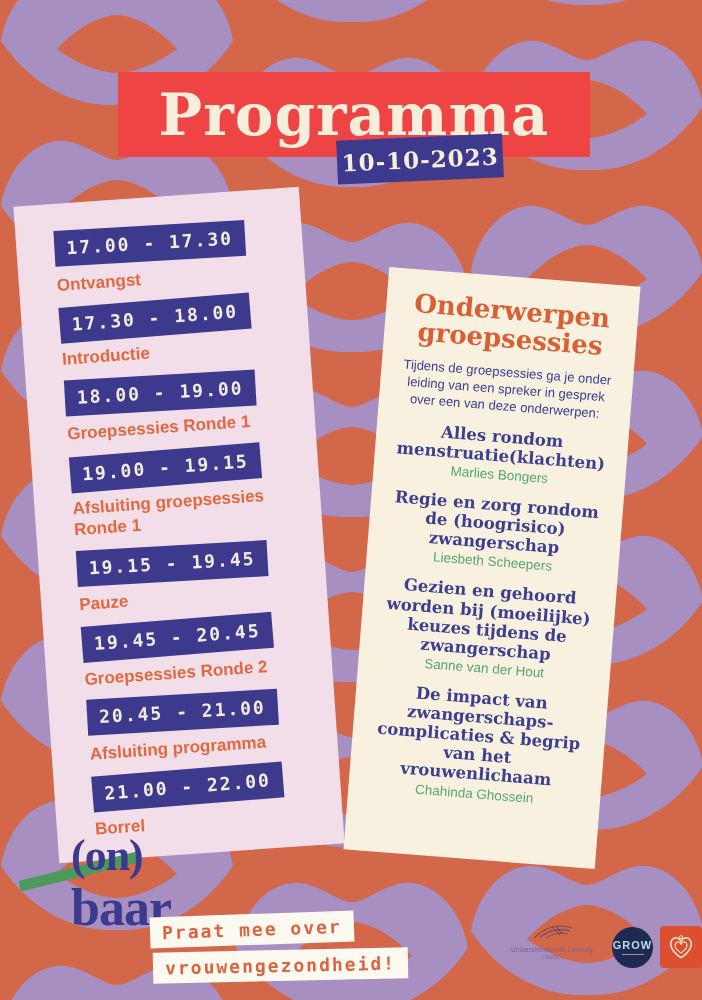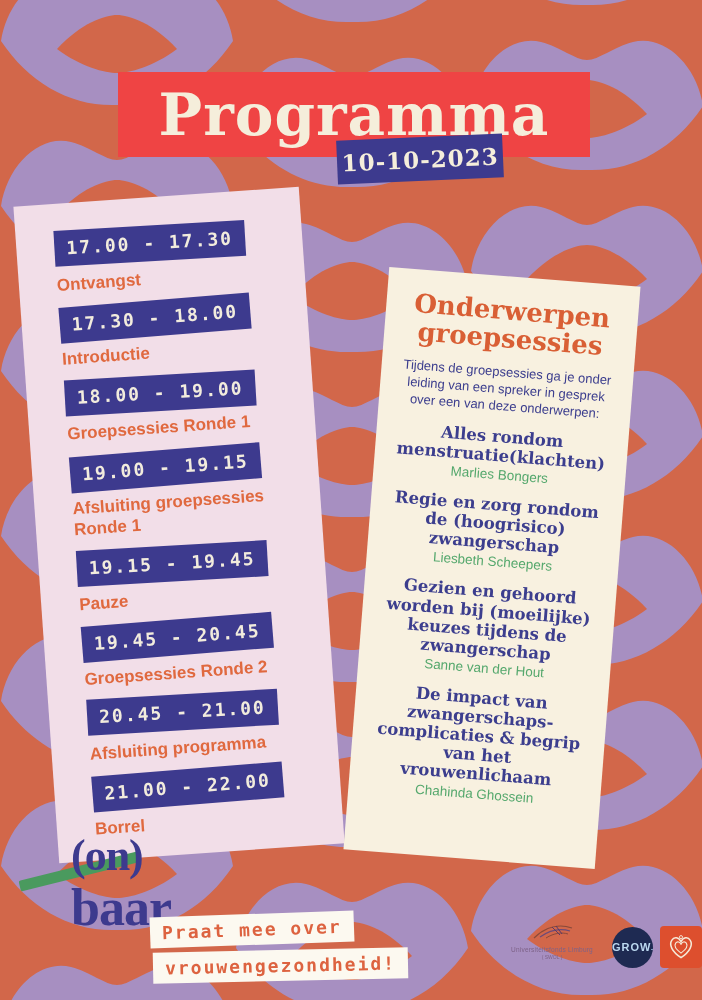--- a/index.html
+++ b/index.html
@@ -83,21 +83,21 @@
   .tagline-1{left:150px;top:914px;transform:rotate(-2deg);}
   .tagline-2{left:153px;top:950px;transform:rotate(-1.2deg);}
 
   
   .partners{position:absolute;left:500px;top:922px;width:200px;height:56px;}
   .uf-logo{position:absolute;left:0;top:0;width:104px;text-align:center;}
   .uf-label{font-size:6.5px;color:#7d6288;letter-spacing:.2px;line-height:1.3;}
   .uf-sublabel{font-size:5px;color:#7d6288;}
   .grow-logo{
     position:absolute;left:112px;top:5px;width:41px;height:41px;border-radius:50%;
-    background:#1e2a52;display:flex;flex-direction:row;align-items:center;justify-content:center;
+    background:#1e2a52;display:flex;flex-direction:column;align-items:center;justify-content:center;
   }
   .grow-label{color:#bcd9f0;font-weight:bold;font-size:11px;letter-spacing:1px;line-height:1;}
   .grow-rule{width:22px;height:1px;background:#7e9cc0;margin-top:3px;}
   .heart-logo{
     position:absolute;left:160px;top:4px;width:42px;height:42px;border-radius:4px;
     background:#dd4f2e;display:flex;align-items:center;justify-content:center;
   }
 </style>
 </head>
 <body>

